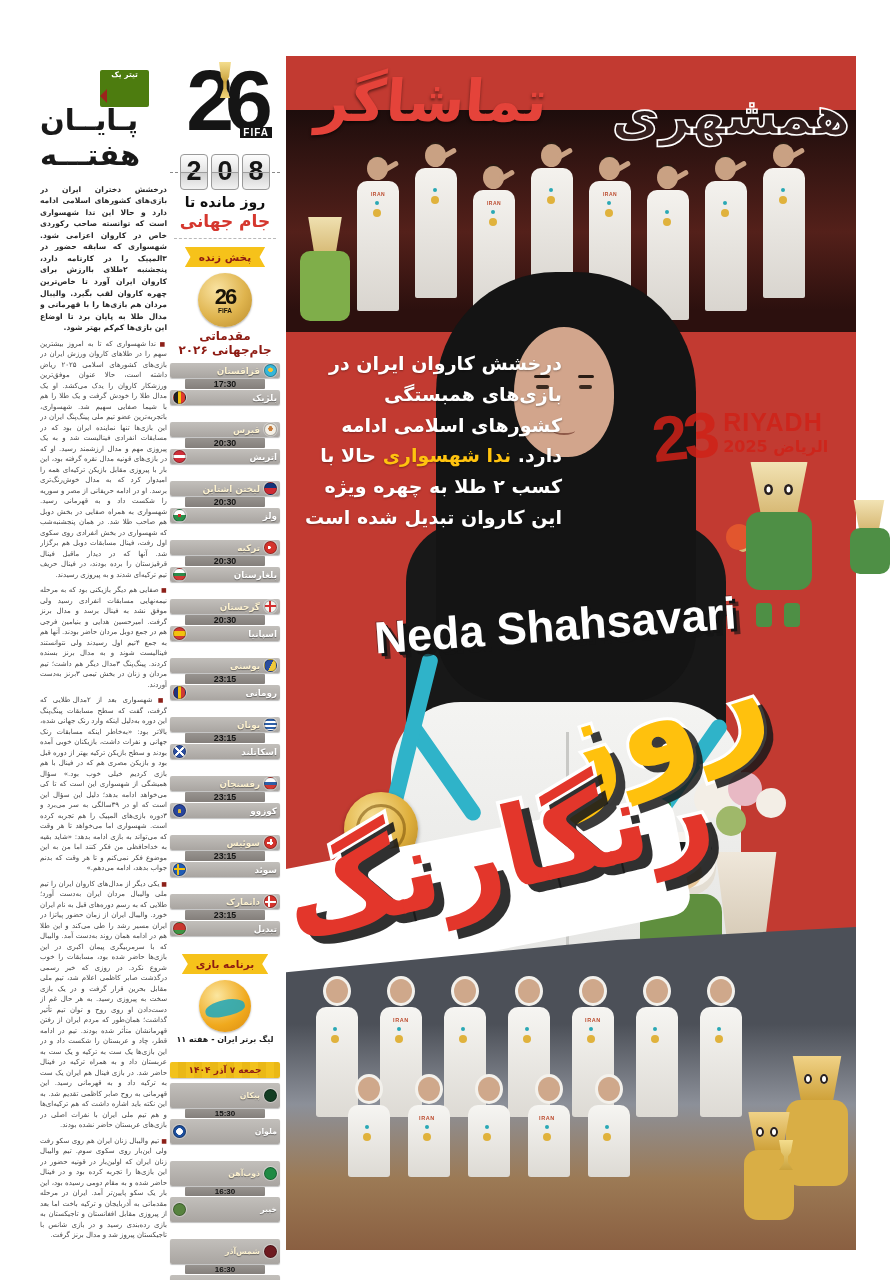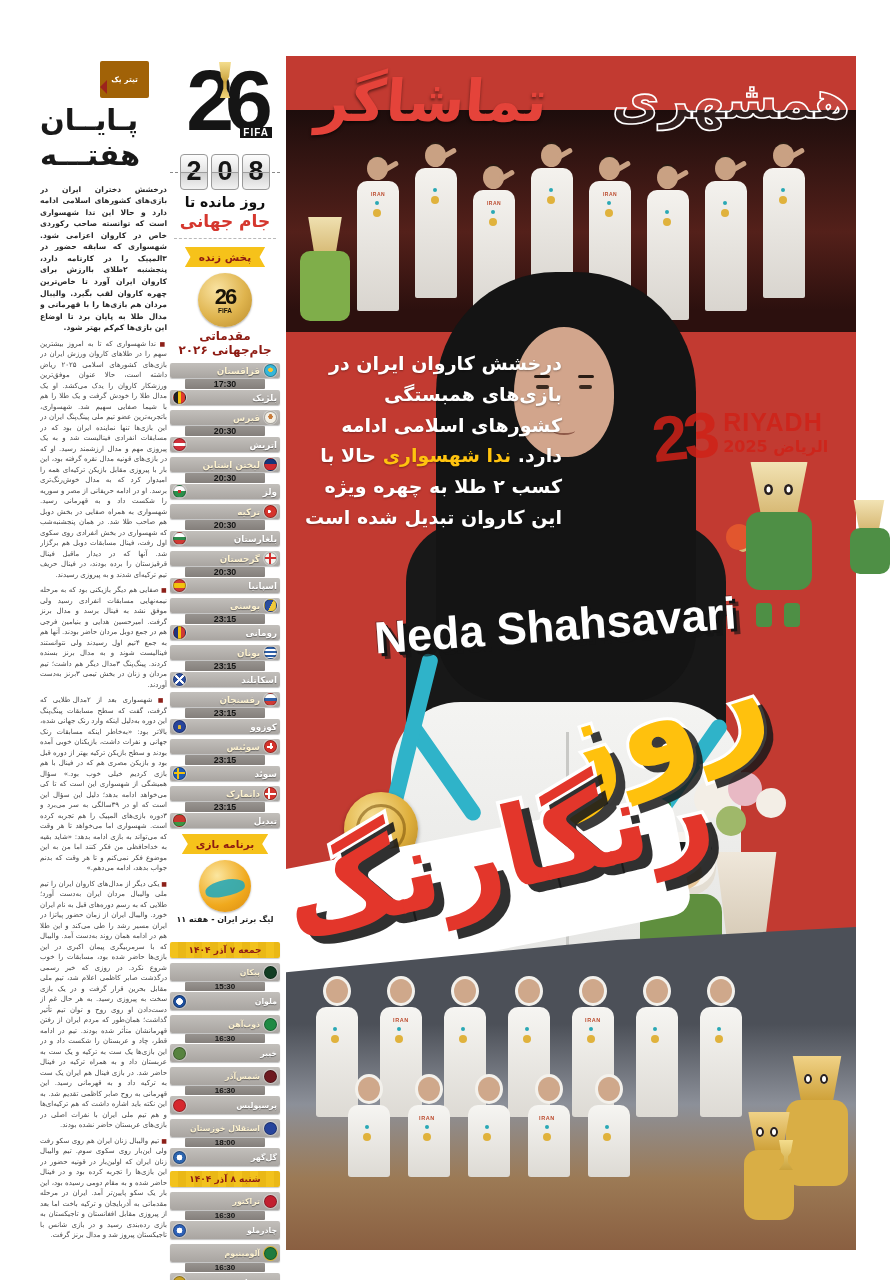--- a/index.html
+++ b/index.html
@@ -2,22 +2,22 @@
 <html lang="fa"><head>
 <meta charset="utf-8">
 <style>
   html,body{margin:0;padding:0;background:#e8e8e8;}
   .page{position:relative;width:896px;height:1280px;background:#fff;overflow:hidden;
         font-family:"DejaVu Sans",sans-serif;}
   .latin{font-family:"Liberation Sans","DejaVu Sans",sans-serif;}
 
   
   .left-col{position:absolute;left:40px;top:56px;width:127px;height:1196px;overflow:hidden;}
-  .kicker-tab{position:absolute;right:18px;top:5px;width:49px;height:37px;background:#a16207;
-              border-radius:2px;display:flex;align-items:center;justify-content:center;}
+  .kicker-tab{position:absolute;right:18px;top:14px;width:49px;height:37px;background:#4d7c0f;
+              border-radius:2px;display:flex;align-items:flex-start;justify-content:center;}
   .kicker-tab::after{content:"";position:absolute;left:-7px;bottom:4px;border:7px solid transparent;
               border-right-color:#9c241c;}
   .kicker-tab span{color:#fff;font-size:7.5px;font-weight:bold;}
   .headline{margin-top:47px;direction:rtl;text-align:left;line-height:1.22;}
   .hl-black{font-size:29px;font-weight:900;color:#191919;letter-spacing:-1px;}
   .hl-red{font-size:35px;font-weight:900;color:#d5372e;margin-top:2px;}
   .article{margin-top:10px;direction:rtl;text-align:justify;}
   .article p{margin:0 0 5px 0;}
   .article .intro{font-size:7.6px;line-height:1.52;font-weight:bold;color:#2b2b2b;}
   .article .body{font-size:7px;line-height:1.5;color:#454545;}
@@ -46,21 +46,21 @@
   .ribbon{display:inline-block;background:#f6c21a;color:#8d1a12;font-weight:bold;font-size:10.5px;
       padding:4px 14px;clip-path:polygon(0 0,100% 0,93% 50%,100% 100%,0 100%,7% 50%);direction:rtl;}
   .gold-badge{width:54px;height:54px;margin:6px auto 2px;border-radius:50%;
       background:radial-gradient(circle at 35% 30%,#f9e2a0,#dfb44e 55%,#b98a2a);
       display:flex;flex-direction:column;align-items:center;justify-content:center;
       box-shadow:0 1px 2px rgba(0,0,0,.35);}
   .gold-badge b{font-family:"Liberation Sans",sans-serif;font-size:22px;line-height:20px;font-weight:900;color:#181308;letter-spacing:-2px;}
   .gold-badge i{font-style:normal;font-family:"Liberation Sans",sans-serif;font-size:6.5px;font-weight:bold;color:#181308;}
   .qual-cap{font-size:12px;font-weight:bold;color:#8d1a12;direction:rtl;margin:2px 0 6px;}
 
-  .match{margin:0 0 5px 0;direction:rtl;}
+  .match{margin:0 0 17px 0;direction:rtl;}
   .bar{height:15px;background:linear-gradient(#c2bfbb,#a9a5a1);border-radius:2px;display:flex;
       align-items:center;padding:0 3px;gap:4px;box-shadow:0 1px 1px rgba(0,0,0,.25);}
   .bar .nm{font-size:8.8px;font-weight:bold;color:#fff;white-space:nowrap;text-shadow:0 1px 1px rgba(0,0,0,.4);}
   .bar.home .nm{color:#fdf2d0;}
   .bar.away{justify-content:space-between;}
   .tstrip{height:10px;width:72%;margin:1px auto;background:linear-gradient(#989490,#847f7b);
       border-radius:1px;font-family:"Liberation Sans",sans-serif;font-size:8.8px;font-weight:bold;
       color:#141414;line-height:10px;}
   .flag,.club{width:11px;height:11px;border-radius:50%;flex:none;border:1px solid rgba(0,0,0,.3);
       box-shadow:0 0 0 1px rgba(255,255,255,.35);}
@@ -104,35 +104,35 @@
 
   .league-logo{width:52px;height:52px;margin:6px auto 2px;border-radius:50%;position:relative;
       background:radial-gradient(circle at 35% 30%,#fbe6a0,#f0a91d 60%,#d98a12);
       box-shadow:0 1px 2px rgba(0,0,0,.3);overflow:hidden;}
   .league-logo::after{content:"";position:absolute;left:6px;top:20px;width:40px;height:16px;
       background:#2aa8b5;border-radius:50% 50% 40% 40%;transform:rotate(-12deg);opacity:.9;}
   .league-title{font-size:8px;font-weight:bold;color:#222;direction:rtl;margin:3px 0 18px;}
   .date-band{background:repeating-linear-gradient(90deg,#f2c21d 0 8px,#eab816 8px 16px);
       color:#8d1a12;font-size:9px;font-weight:900;direction:rtl;padding:3px 0;margin:3px 0 5px;
       border-radius:2px;box-shadow:0 1px 1px rgba(0,0,0,.2);}
-  .match.lg .bar{height:18px;text-align:right;}
+  .match.lg .bar{height:25px;text-align:right;}
   .match.lg .bar .nm{font-size:7.8px;}
   .match.lg .tstrip{height:9px;font-size:8px;line-height:9px;}
 
   
   .poster{position:absolute;left:286px;top:56px;width:570px;height:1194px;background:#c23a31;overflow:hidden;}
   .mast{position:absolute;left:0;top:0;width:100%;height:62px;z-index:6;
       background:linear-gradient(90deg,#191414 0 18%,#3a1210 24%,#171212 34%,#4a1512 55%,#141111 70%,#2c100e 86%,#151212);}
   .dateline{position:absolute;right:8px;top:13px;color:#efe9e4;font-size:7.5px;direction:rtl;z-index:7;}
   .pencil{position:absolute;left:6px;top:-2px;width:14px;height:58px;z-index:8;
       background:linear-gradient(#8a5a22 0 18%,#f3c20e 18%);transform:rotate(26deg);
       clip-path:polygon(50% 0,100% 18%,78% 100%,22% 100%,0 18%);}
   .brand-sub{position:absolute;left:30px;top:16px;z-index:7;color:#e5433a;font-size:58px;font-weight:900;
       direction:rtl;line-height:1;transform:skewX(-4deg);text-shadow:0 2px 3px rgba(0,0,0,.5);}
-  .brand-main{position:absolute;right:6px;top:18px;z-index:7;font-size:52px;font-weight:900;direction:rtl;
+  .brand-main{position:absolute;right:6px;top:34px;z-index:7;font-size:52px;font-weight:900;direction:rtl;
       line-height:1;color:rgba(255,255,255,.07);-webkit-text-stroke:1.6px #fff;letter-spacing:2px;}
 
   .photo-top{position:absolute;left:0;top:54px;width:100%;height:222px;z-index:1;
       background:linear-gradient(#1d0d0c,#54201a 55%,#2c100e 90%);}
   .pt-row{position:absolute;left:70px;right:6px;bottom:0;height:190px;display:flex;gap:14px;align-items:flex-end;}
   .pt-player{position:relative;width:44px;height:175px;}
   .pt-player:nth-child(2n){height:188px;} .pt-player:nth-child(3n){height:166px;}
   .pt-head{position:absolute;left:11px;top:0;width:21px;height:23px;border-radius:50%;background:#c9a183;
       box-shadow:0 -4px 0 -2px #2a1c14;}
   .pt-head::after{content:"";position:absolute;right:-11px;top:7px;width:16px;height:5px;background:#c9a183;

